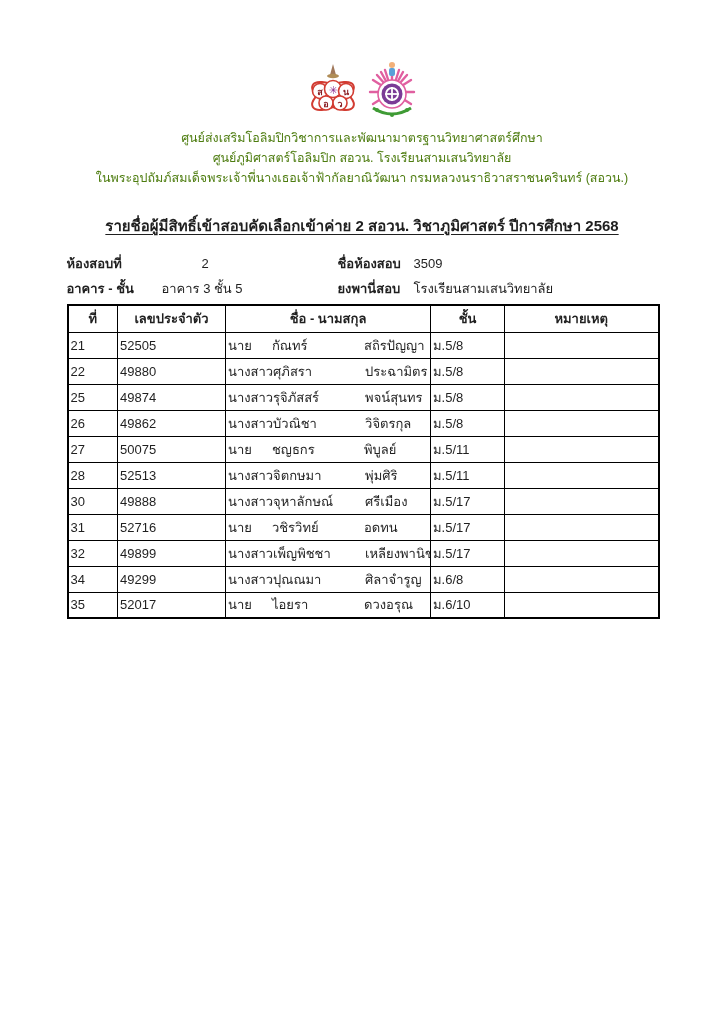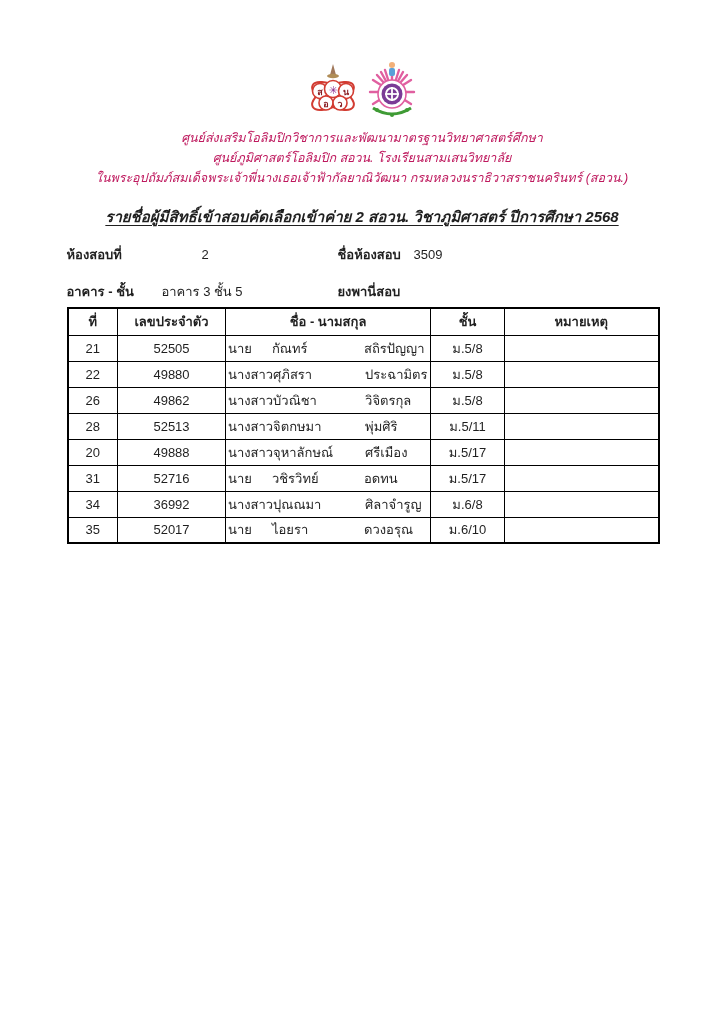--- a/index.html
+++ b/index.html
@@ -5,42 +5,42 @@
   * { margin:0; padding:0; box-sizing:border-box; }
   html,body { background:#e8e8e8; }
   body { font-family:"Liberation Sans","DejaVu Sans",sans-serif; }
   .sheet {
     width:724px; height:1024px; background:#ffffff; margin:0 auto;
     position:relative; overflow:hidden; color:#1f1f1f;
   }
   .content { width:591px; margin:0 auto; padding-top:60px; }
   .logo-row { display:flex; justify-content:center; align-items:flex-end; gap:8px; height:62px; }
   .org-lines { margin-top:6px; text-align:center; }
-  .org-line { font-size:12.5px; line-height:20px; color:#be185d; white-space:nowrap;font-style:italic; }
+  .org-line { font-size:12.5px; line-height:20px; color:#4d7c0f; white-space:nowrap; }
   .doc-title {
-    margin-top:17px; text-align:center; font-size:15px; font-weight:bold;
-    text-decoration:underline; text-underline-offset:3px; white-space:nowrap;font-style:italic;
+    margin-top:26px; text-align:center; font-size:15px; font-weight:bold;
+    text-decoration:underline; text-underline-offset:3px; white-space:nowrap;
   }
   .info-grid {
     margin-top:13px; display:grid; grid-template-columns:95px 176px 76px 1fr;
-    font-size:13px; row-gap:12px;
+    font-size:13px; row-gap:0;
   }
   .info-grid > div { line-height:25px; height:25px; white-space:nowrap; }
   .info-label { font-weight:bold; }
   .indent40 { padding-left:40px; }
   table.roster {
     margin-top:3px; border-collapse:collapse; table-layout:fixed; width:591px;
     border:2px solid #000;
   }
   table.roster th, table.roster td {
     border:1.5px solid #000; font-size:13px; height:26px; padding:0 2px;
     overflow:hidden; white-space:nowrap;
   }
   table.roster th { font-weight:bold; text-align:center; height:27px; }
-  td.c { text-align:center; }
+  td.c { }
   td.name-cell { padding-left:5px; }
   .name-wrap { display:flex; align-items:flex-end; }
   .name-title { flex:0 0 44px; }
   .name-first { flex:0 0 92px; }
   .name-last  { flex:1 1 auto; }
 </style>
 </head>
 <body>
 
 <div class="sheet">
@@ -105,20 +105,21 @@
 
     <div class="info-grid">
       <div class="info-label">ห้องสอบที่</div>
       <div class="indent40">2</div>
       <div class="info-label">ชื่อห้องสอบ</div>
       <div>3509</div>
 
       <div class="info-label">อาคาร - ชั้น</div>
       <div>อาคาร 3 ชั้น 5</div>
       <div class="info-label">ยงพานี่สอบ</div>
+      <div>โรงเรียนสามเสนวิทยาลัย</div>
     </div>
 
     <table class="roster">
       <colgroup>
         <col style="width:50px">
           <col style="width:108px">
           <col style="width:205px">
         <col style="width:74px">
           <col style="width:154px">
       </colgroup>
@@ -152,47 +153,73 @@
               <span class="name-wrap">
                 <span class="name-title">นางสาว</span>
                 <span class="name-first">ศุภิสรา</span>
                 <span class="name-last">ประฉามิตร</span>
               </span>
             </td>
             <td class="c">ม.5/8</td>
             <td class="c"></td>
           </tr>
           <tr>
+            <td class="c">25</td>
+            <td class="c">49874</td>
+            <td class="name-cell">
+              <span class="name-wrap">
+                <span class="name-title">นางสาว</span>
+                <span class="name-first">รุจิภัสสร์</span>
+                <span class="name-last">พจน์สุนทร</span>
+              </span>
+            </td>
+            <td class="c">ม.5/8</td>
+            <td class="c"></td>
+          </tr>
+          <tr>
             <td class="c">26</td>
             <td class="c">49862</td>
             <td class="name-cell">
               <span class="name-wrap">
                 <span class="name-title">นางสาว</span>
                 <span class="name-first">บัวณิชา</span>
                 <span class="name-last">วิจิตรกุล</span>
               </span>
             </td>
             <td class="c">ม.5/8</td>
             <td class="c"></td>
           </tr>
           <tr>
+            <td class="c">27</td>
+            <td class="c">50075</td>
+            <td class="name-cell">
+              <span class="name-wrap">
+                <span class="name-title">นาย</span>
+                <span class="name-first">ชญธกร</span>
+                <span class="name-last">พิบูลย์</span>
+              </span>
+            </td>
+            <td class="c">ม.5/11</td>
+            <td class="c"></td>
+          </tr>
+          <tr>
             <td class="c">28</td>
             <td class="c">52513</td>
             <td class="name-cell">
               <span class="name-wrap">
                 <span class="name-title">นางสาว</span>
                 <span class="name-first">จิตกษมา</span>
                 <span class="name-last">พุ่มศิริ</span>
               </span>
             </td>
             <td class="c">ม.5/11</td>
             <td class="c"></td>
           </tr>
           <tr>
-            <td class="c">20</td>
+            <td class="c">30</td>
             <td class="c">49888</td>
             <td class="name-cell">
               <span class="name-wrap">
                 <span class="name-title">นางสาว</span>
                 <span class="name-first">จุหาลักษณ์</span>
                 <span class="name-last">ศรีเมือง</span>
               </span>
             </td>
             <td class="c">ม.5/17</td>
             <td class="c"></td>
@@ -204,22 +231,35 @@
               <span class="name-wrap">
                 <span class="name-title">นาย</span>
                 <span class="name-first">วชิรวิทย์</span>
                 <span class="name-last">อดทน</span>
               </span>
             </td>
             <td class="c">ม.5/17</td>
             <td class="c"></td>
           </tr>
           <tr>
+            <td class="c">32</td>
+            <td class="c">49899</td>
+            <td class="name-cell">
+              <span class="name-wrap">
+                <span class="name-title">นางสาว</span>
+                <span class="name-first">เพ็ญพิชชา</span>
+                <span class="name-last">เหลียงพานิช</span>
+              </span>
+            </td>
+            <td class="c">ม.5/17</td>
+            <td class="c"></td>
+          </tr>
+          <tr>
             <td class="c">34</td>
-            <td class="c">36992</td>
+            <td class="c">49299</td>
             <td class="name-cell">
               <span class="name-wrap">
                 <span class="name-title">นางสาว</span>
                 <span class="name-first">ปุณณมา</span>
                 <span class="name-last">ศิลาจำรูญ</span>
               </span>
             </td>
             <td class="c">ม.6/8</td>
             <td class="c"></td>
           </tr>

